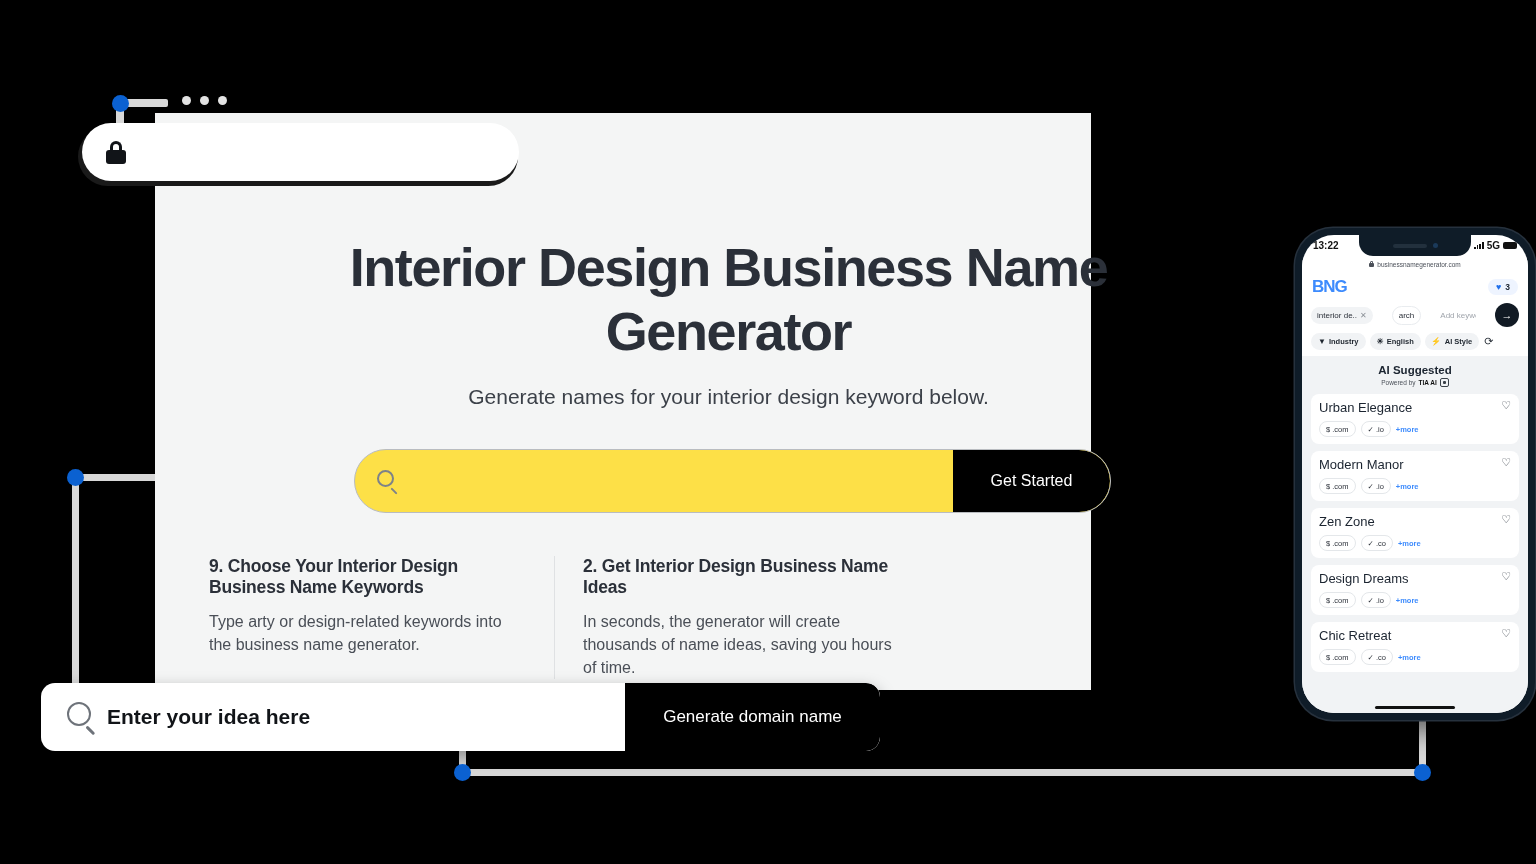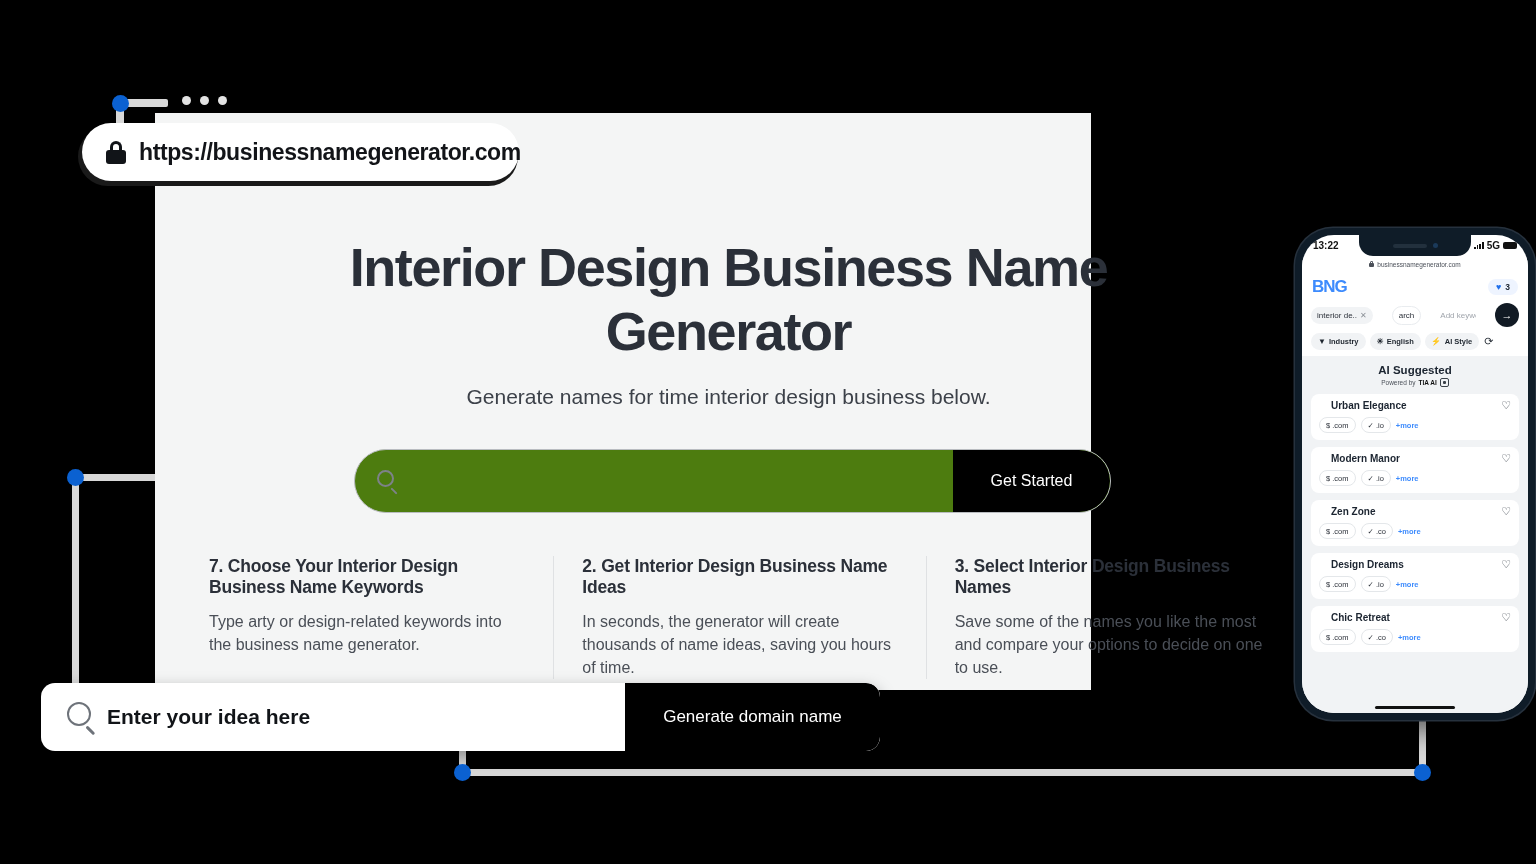--- a/index.html
+++ b/index.html
@@ -48,21 +48,21 @@
   #heroTitle {
     margin-top: 122px; text-align: center; font-size: 54px; line-height: 64px;
     font-weight: 800; color: #2b3039; letter-spacing: -1.4px;
     padding: 0 130px;
   }
   #heroSub { margin-top: 22px; text-align: center; font-size: 21px; color: #3c4149; font-weight: 400; }
 
   
   #searchWrap {
     position: absolute; left: 199px; top: 336px; width: 757px; height: 64px;
-    border-radius: 34px; background: #4d7c0f; border: 1px solid #b9bcc0;
+    border-radius: 34px; background: #fde047; border: 1px solid #b9bcc0;
     display: flex; align-items: stretch; overflow: hidden; z-index: 22;
   }
   #searchWrap .sfield { flex: 1; display: flex; align-items: center; padding-left: 22px; gap: 10px; }
   .magnifier { width: 22px; height: 22px; position: relative; flex: 0 0 auto; }
   .magnifier .ring { position: absolute; top: 0; left: 0; width: 17px; height: 17px; border: 2px solid #7d8289; border-radius: 50%; }
   .magnifier .handle { position: absolute; bottom: 0px; right: 1px; width: 8px; height: 2px; background: #7d8289; transform: rotate(45deg); border-radius: 2px; }
   #searchInput { border: none; outline: none; background: transparent; font-size: 18px; font-family: inherit; color: #111; width: 90%; }
   #getStartedBtn {
     width: 157px; background: #000; color: #fff; border: none; cursor: pointer;
     font-family: inherit; font-size: 16px; border-radius: 0 34px 34px 0;
@@ -172,21 +172,21 @@
   #aiTitle { text-align: center; font-size: 11.5px; font-weight: 800; color: #1b2430; margin-top: 2px; }
   #aiSub { text-align: center; font-size: 6.5px; color: #4b5059; margin-top: 2px; display: flex; align-items: center; justify-content: center; gap: 3px; }
   #aiSub b { color: #111; }
   .chipicon { display: inline-block; width: 9px; height: 9px; border: 1px solid #3a4149; border-radius: 2px; position: relative; }
   .chipicon::after { content: ""; position: absolute; inset: 2px; background: #3a4149; border-radius: 1px; }
 
   .nameCard {
     background: #fff; border-radius: 8px; padding: 6px 8px 7px; margin-top: 7px;
   }
   .nameCard .top { display: flex; align-items: flex-start; justify-content: space-between; }
-  .nameCard .nm { font-size: 10px; font-weight: 700; color: #1b2430; margin-left: 12px; }
+  .nameCard .nm { font-size: 13px; font-weight: 400; color: #1b2430; }
   .nameCard .hrt { font-size: 11px; color: #4a515a; line-height: 1; }
   .nameCard .doms { display: flex; align-items: center; gap: 5px; margin-top: 6px; }
   .dchip {
     border: 1px solid #e4e7ea; border-radius: 9px; padding: 2.5px 6px; font-size: 7.5px;
     color: #2b3039; display: flex; align-items: center; gap: 3px; background: #fff;
   }
   .more { font-size: 7.5px; color: #3d8bfd; font-weight: 600; }
 
   #homeInd { position: absolute; bottom: 4px; left: 50%; transform: translateX(-50%); width: 80px; height: 3.5px; border-radius: 3px; background: #111; z-index: 6; }
 </style>
@@ -212,57 +212,52 @@
 
   <div id="winDots">
     <i></i>
     <i></i>
     <i></i>
   </div>
 
   <div id="browser">
     <div id="hero">
       <h1 id="heroTitle">Interior Design Business Name Generator</h1>
-      <p id="heroSub">Generate names for time interior design business below.</p>
+      <p id="heroSub">Generate names for your interior design keyword below.</p>
     </div>
 
     <div id="searchWrap">
       <div class="sfield">
         <span class="magnifier">
           <span class="ring"></span>
             <span class="handle"></span>
         </span>
         <input id="searchInput" type="text" value="" placeholder="" style="">
       </div>
       <button id="getStartedBtn">Get Started</button>
     </div>
 
     <div id="features">
       <div class="feat">
-        <h3>7. Choose Your Interior Design Business Name Keywords</h3>
+        <h3>9. Choose Your Interior Design Business Name Keywords</h3>
         <p>Type arty or design-related keywords into the business name generator.</p>
       </div>
       <div class="feat">
         <h3>2. Get Interior Design Business Name Ideas</h3>
         <p>In seconds, the generator will create thousands of name ideas, saving you hours of time.</p>
       </div>
-      <div class="feat">
-        <h3>3. Select Interior Design Business Names</h3>
-        <p>Save some of the names you like the most and compare your options to decide on one to use.</p>
-      </div>
     </div>
   </div>
 
   <div id="urlShadow"></div>
   <div id="urlPill">
     <span class="lock">
       <span class="shackle"></span>
         <span class="body"></span>
     </span>
-    <span id="urlText">https://businessnamegenerator.com</span>
   </div>
 
   <div id="ideaShadow"></div>
   <div id="ideaBar">
     <div class="ifield">
       <span class="magnifier big">
         <span class="ring"></span>
           <span class="handle"></span>
       </span>
       <input id="ideaInput" type="text" value="" placeholder="Enter your idea here" style="">

